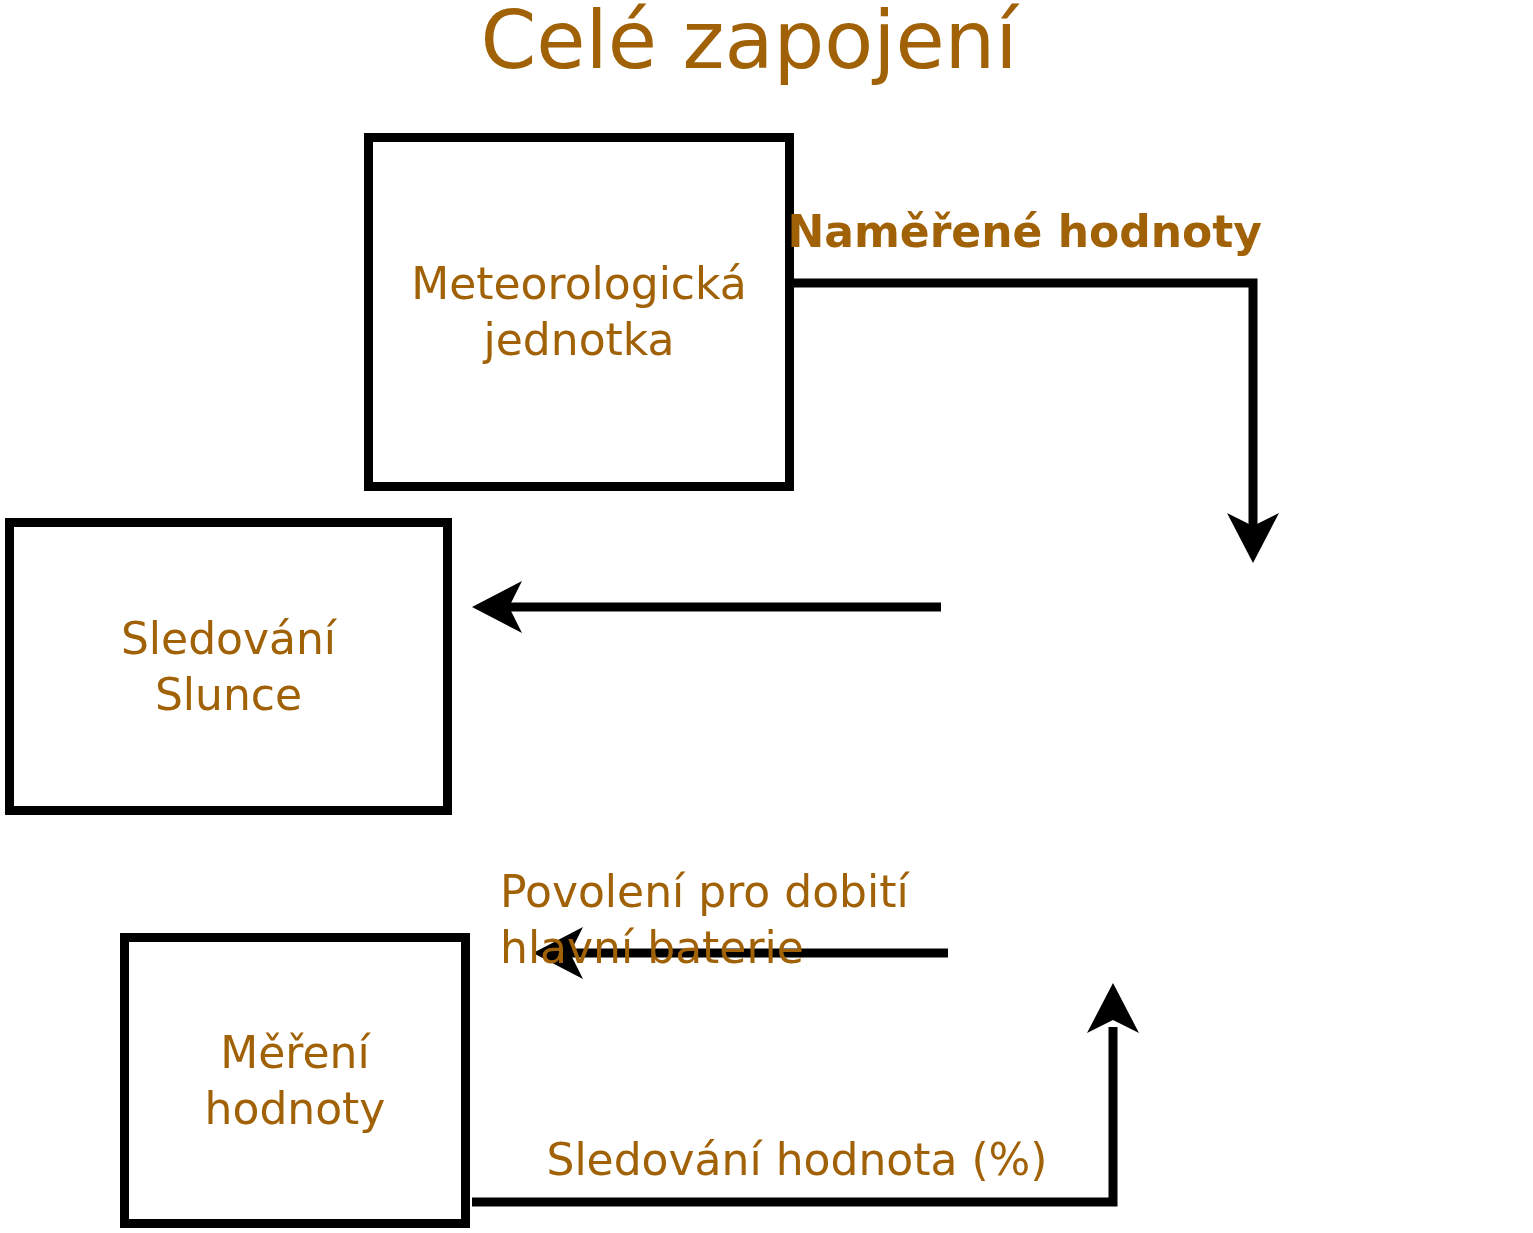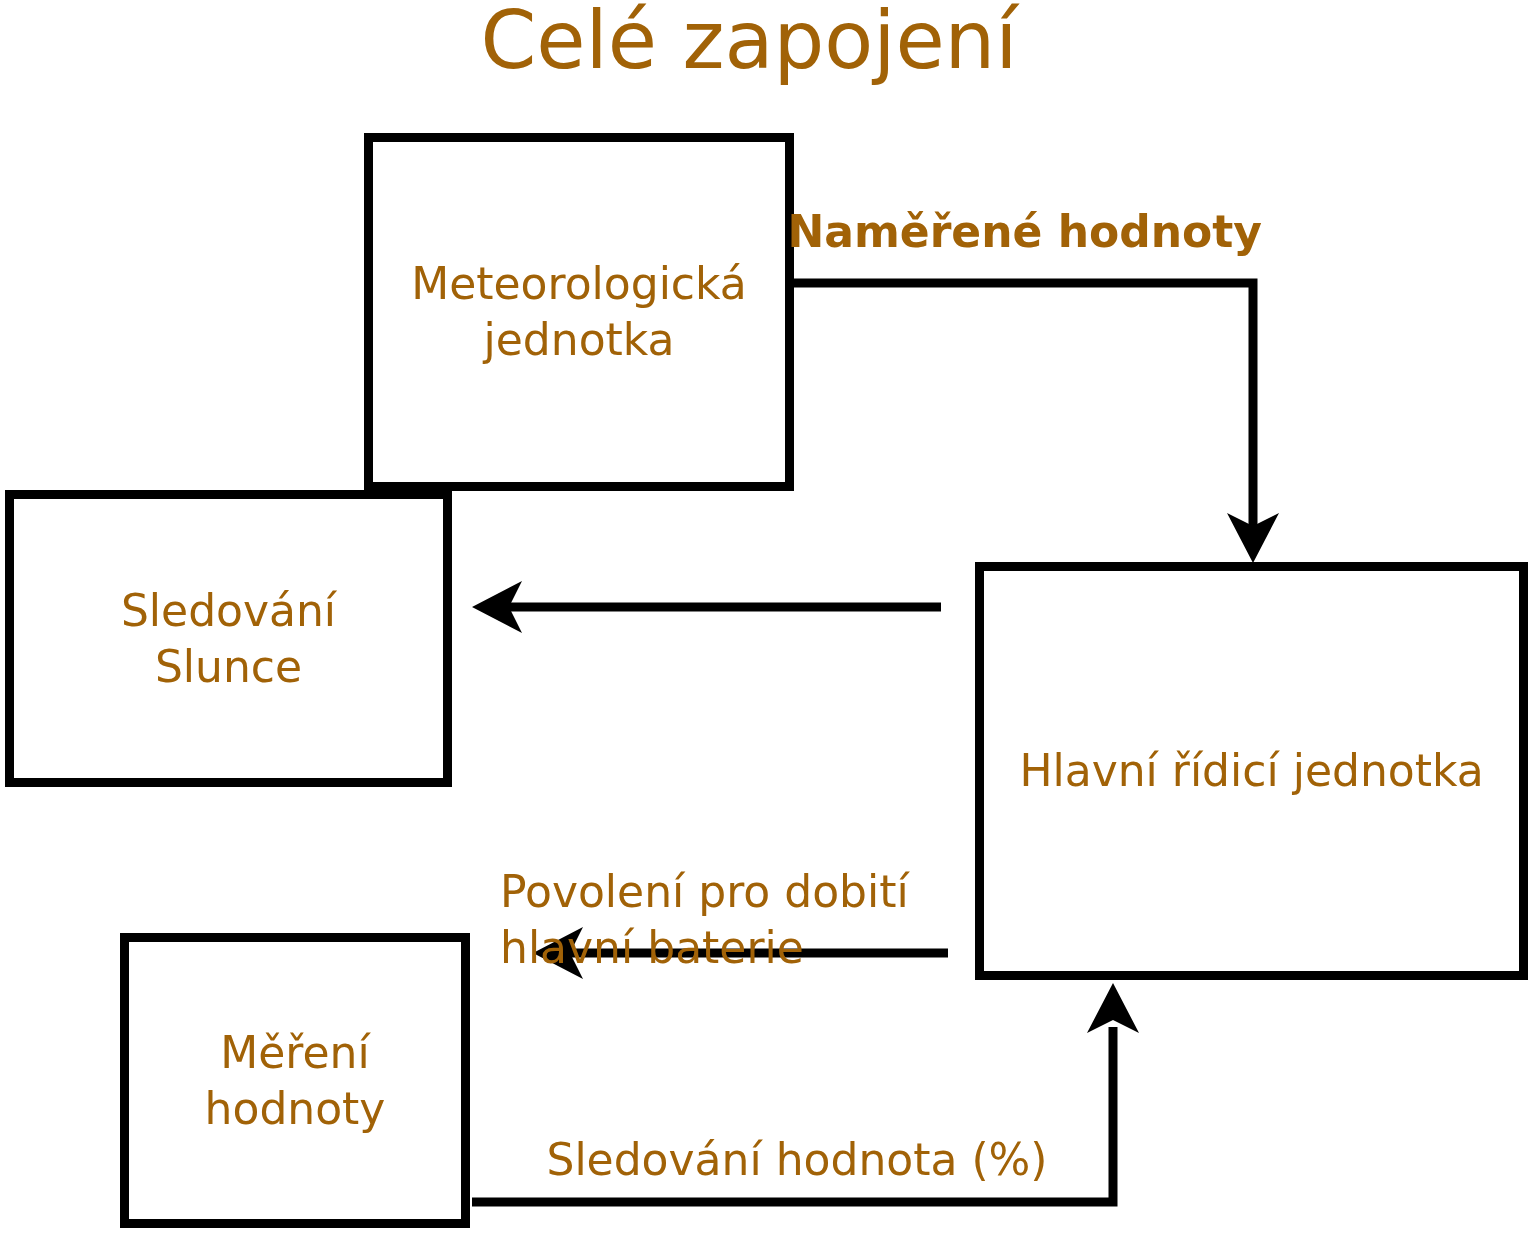--- a/index.html
+++ b/index.html
@@ -38,21 +38,21 @@
     align-items: center;
     justify-content: center;
     text-align: center;
   }
   .box-label, .edge-label {
     font-size: 44px;
     line-height: 56px;
     white-space: pre-line;
   }
   .box-meteo    { left: 320px; top: 133px;  width: 430px; height: 358px; margin-left: 44px; }
-  .box-sledovani{ left: 5px;   top: 490px;  width: 447px; height: 297px; }
+  .box-sledovani{ left: 5px;   top: 518px;  width: 447px; height: 297px; }
   .box-hlavni   { left: 975px; top: 562px;  width: 553px; height: 418px; }
   .box-mereni   { left: 120px; top: 933px;  width: 350px; height: 295px; }
   .edge-label { position: absolute; }
   .lbl-namerene-hodnoty { left: 742px; top: 204px;  width: 520px; text-align: right; font-weight: bold; }
   .lbl-azimut           { left: 472px; top: 490px;  width: 520px; text-align: center; }
   .lbl-povoleni         { left: 500px; top: 818px;  width: 460px; text-align: left; margin-top: 46px; }
   .lbl-namerena-hodnota { left: 537px; top: 1132px; width: 520px; text-align: center; }
   svg.connectors {
     position: absolute;
     left: 0;
@@ -95,23 +95,20 @@
   <div class="box box-meteo">
     <span class="box-label">Meteorologická
 jednotka</span>
   </div>
 
   <div class="box box-sledovani">
     <span class="box-label">Sledování
 Slunce</span>
   </div>
 
-  <div class="box box-hlavni">
-    <span class="box-label">Hlavní řídicí jednotka</span>
-  </div>
 
   <div class="box box-mereni">
     <span class="box-label">Měření
 hodnoty</span>
   </div>
 
   <div class="edge-label lbl-namerene-hodnoty">Naměřené hodnoty</div>
 
 
   <div class="edge-label lbl-povoleni">Povolení pro dobití

